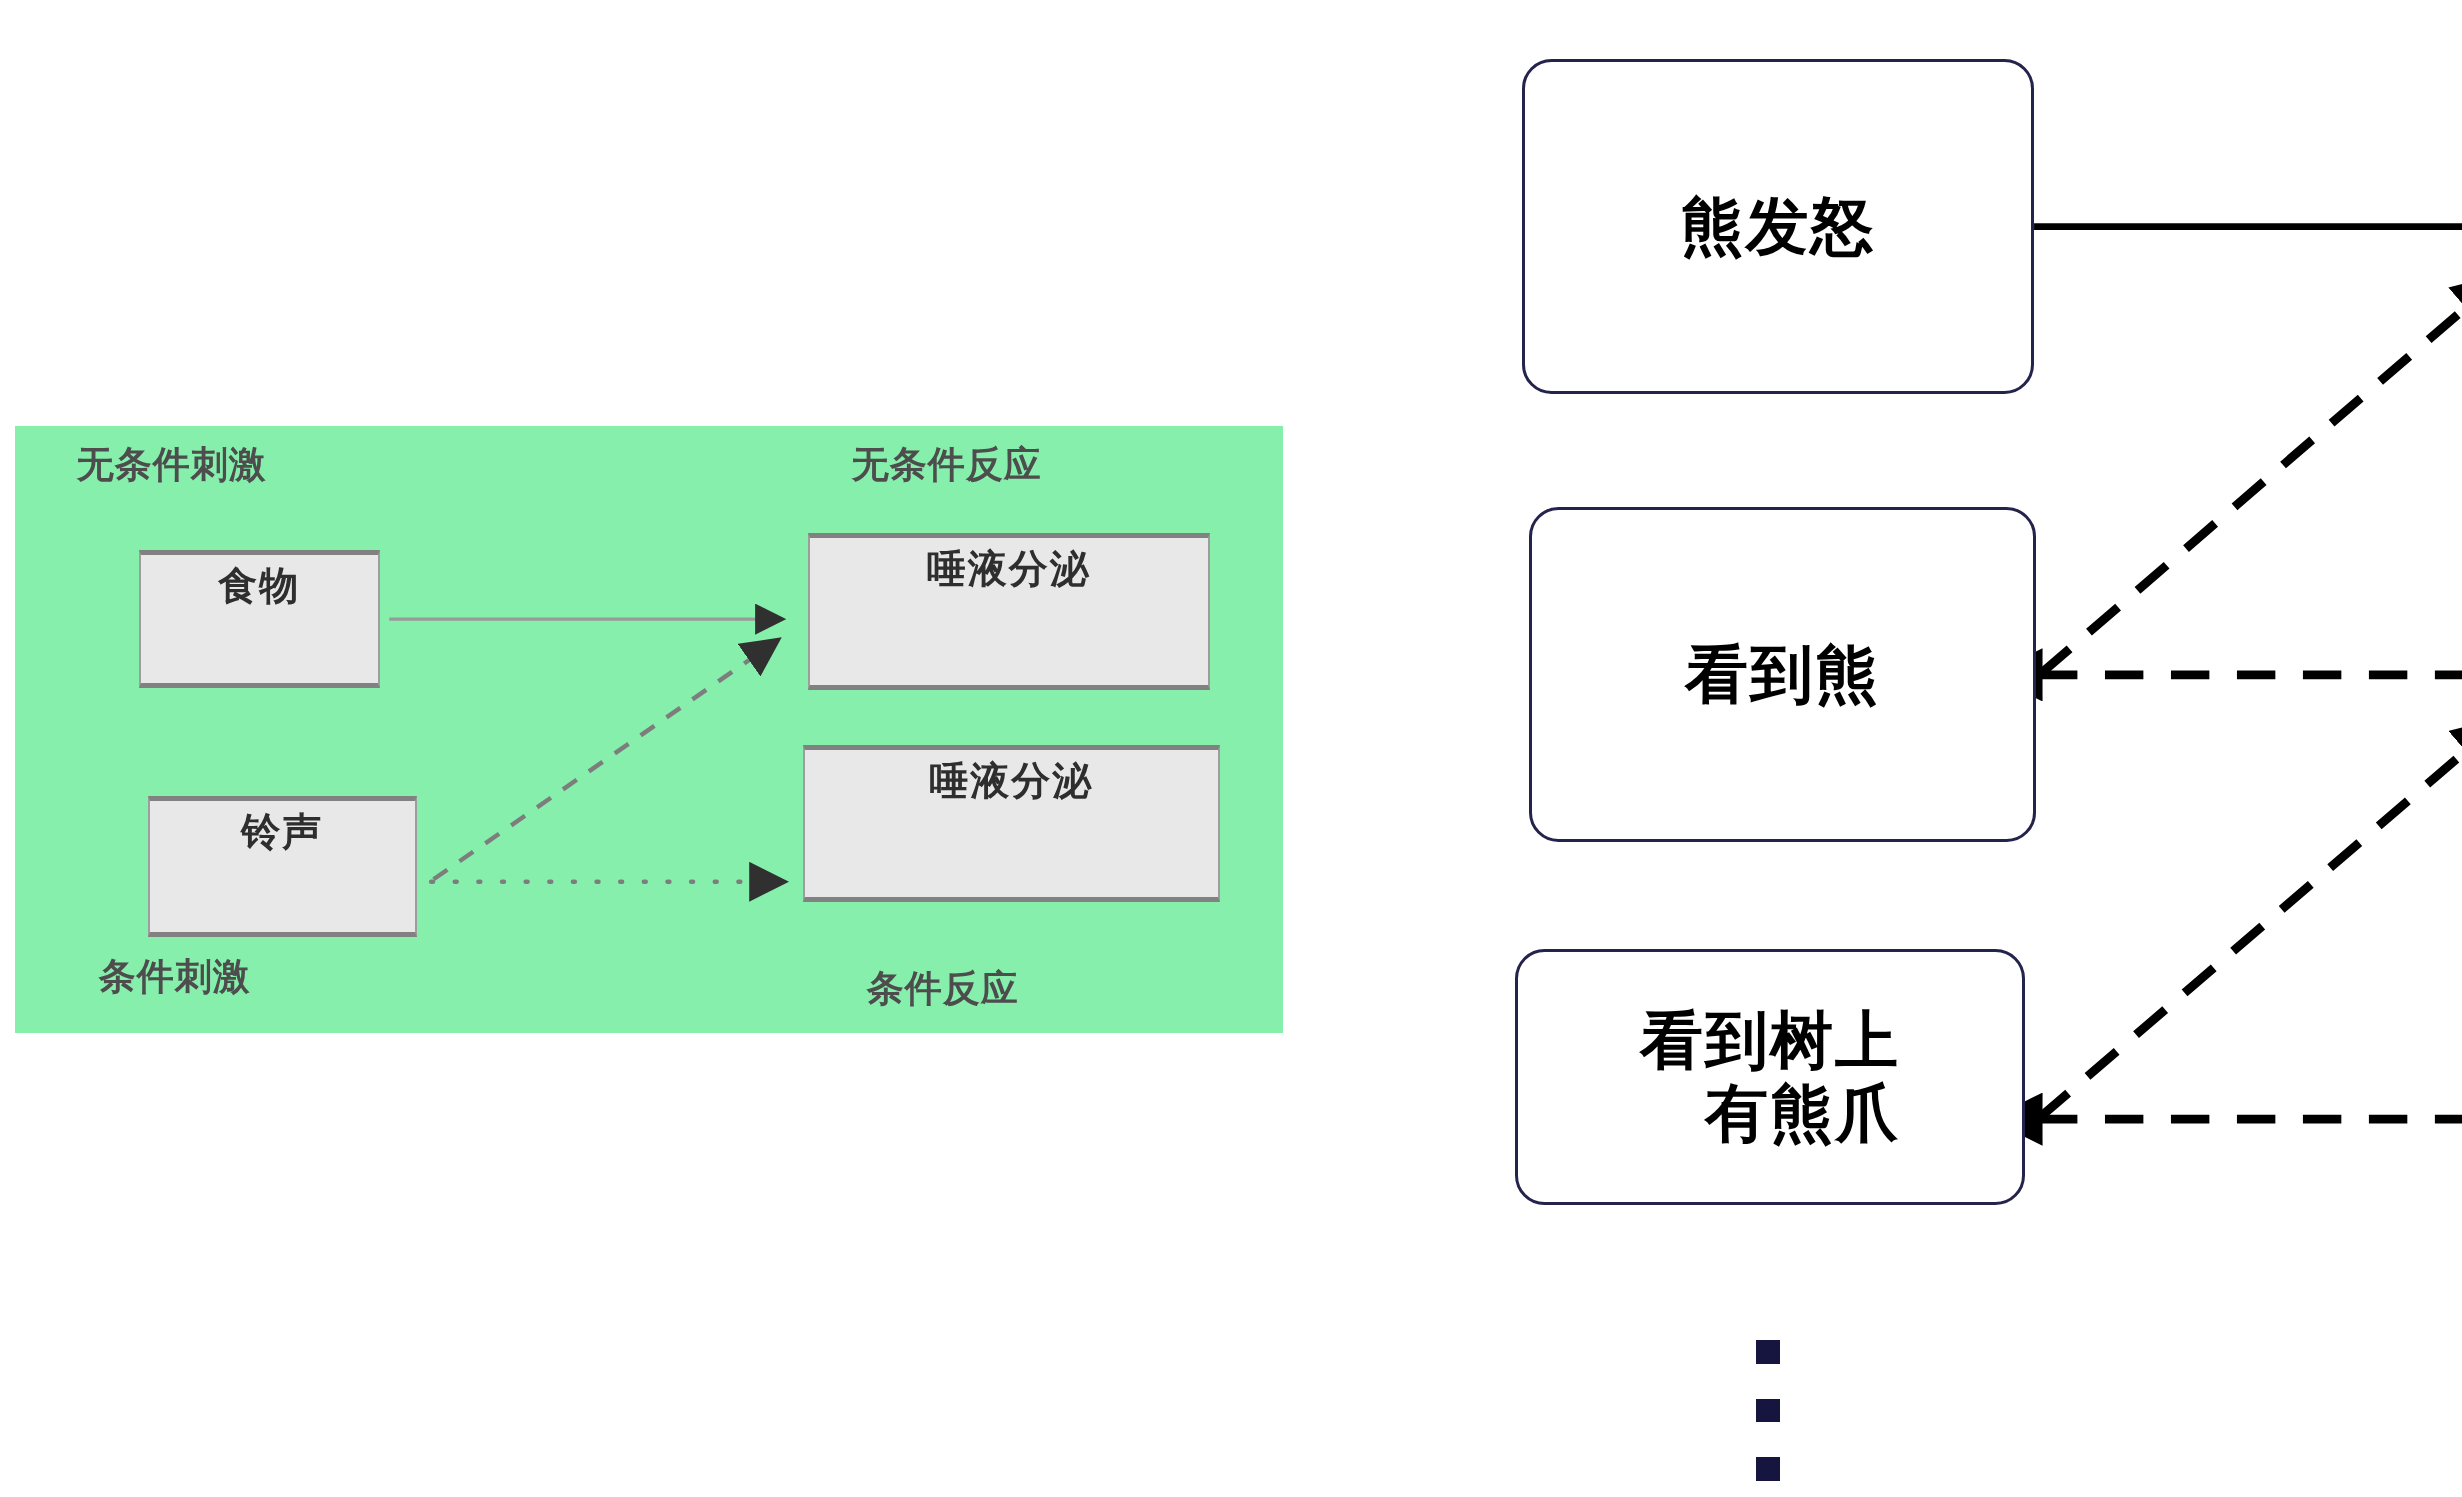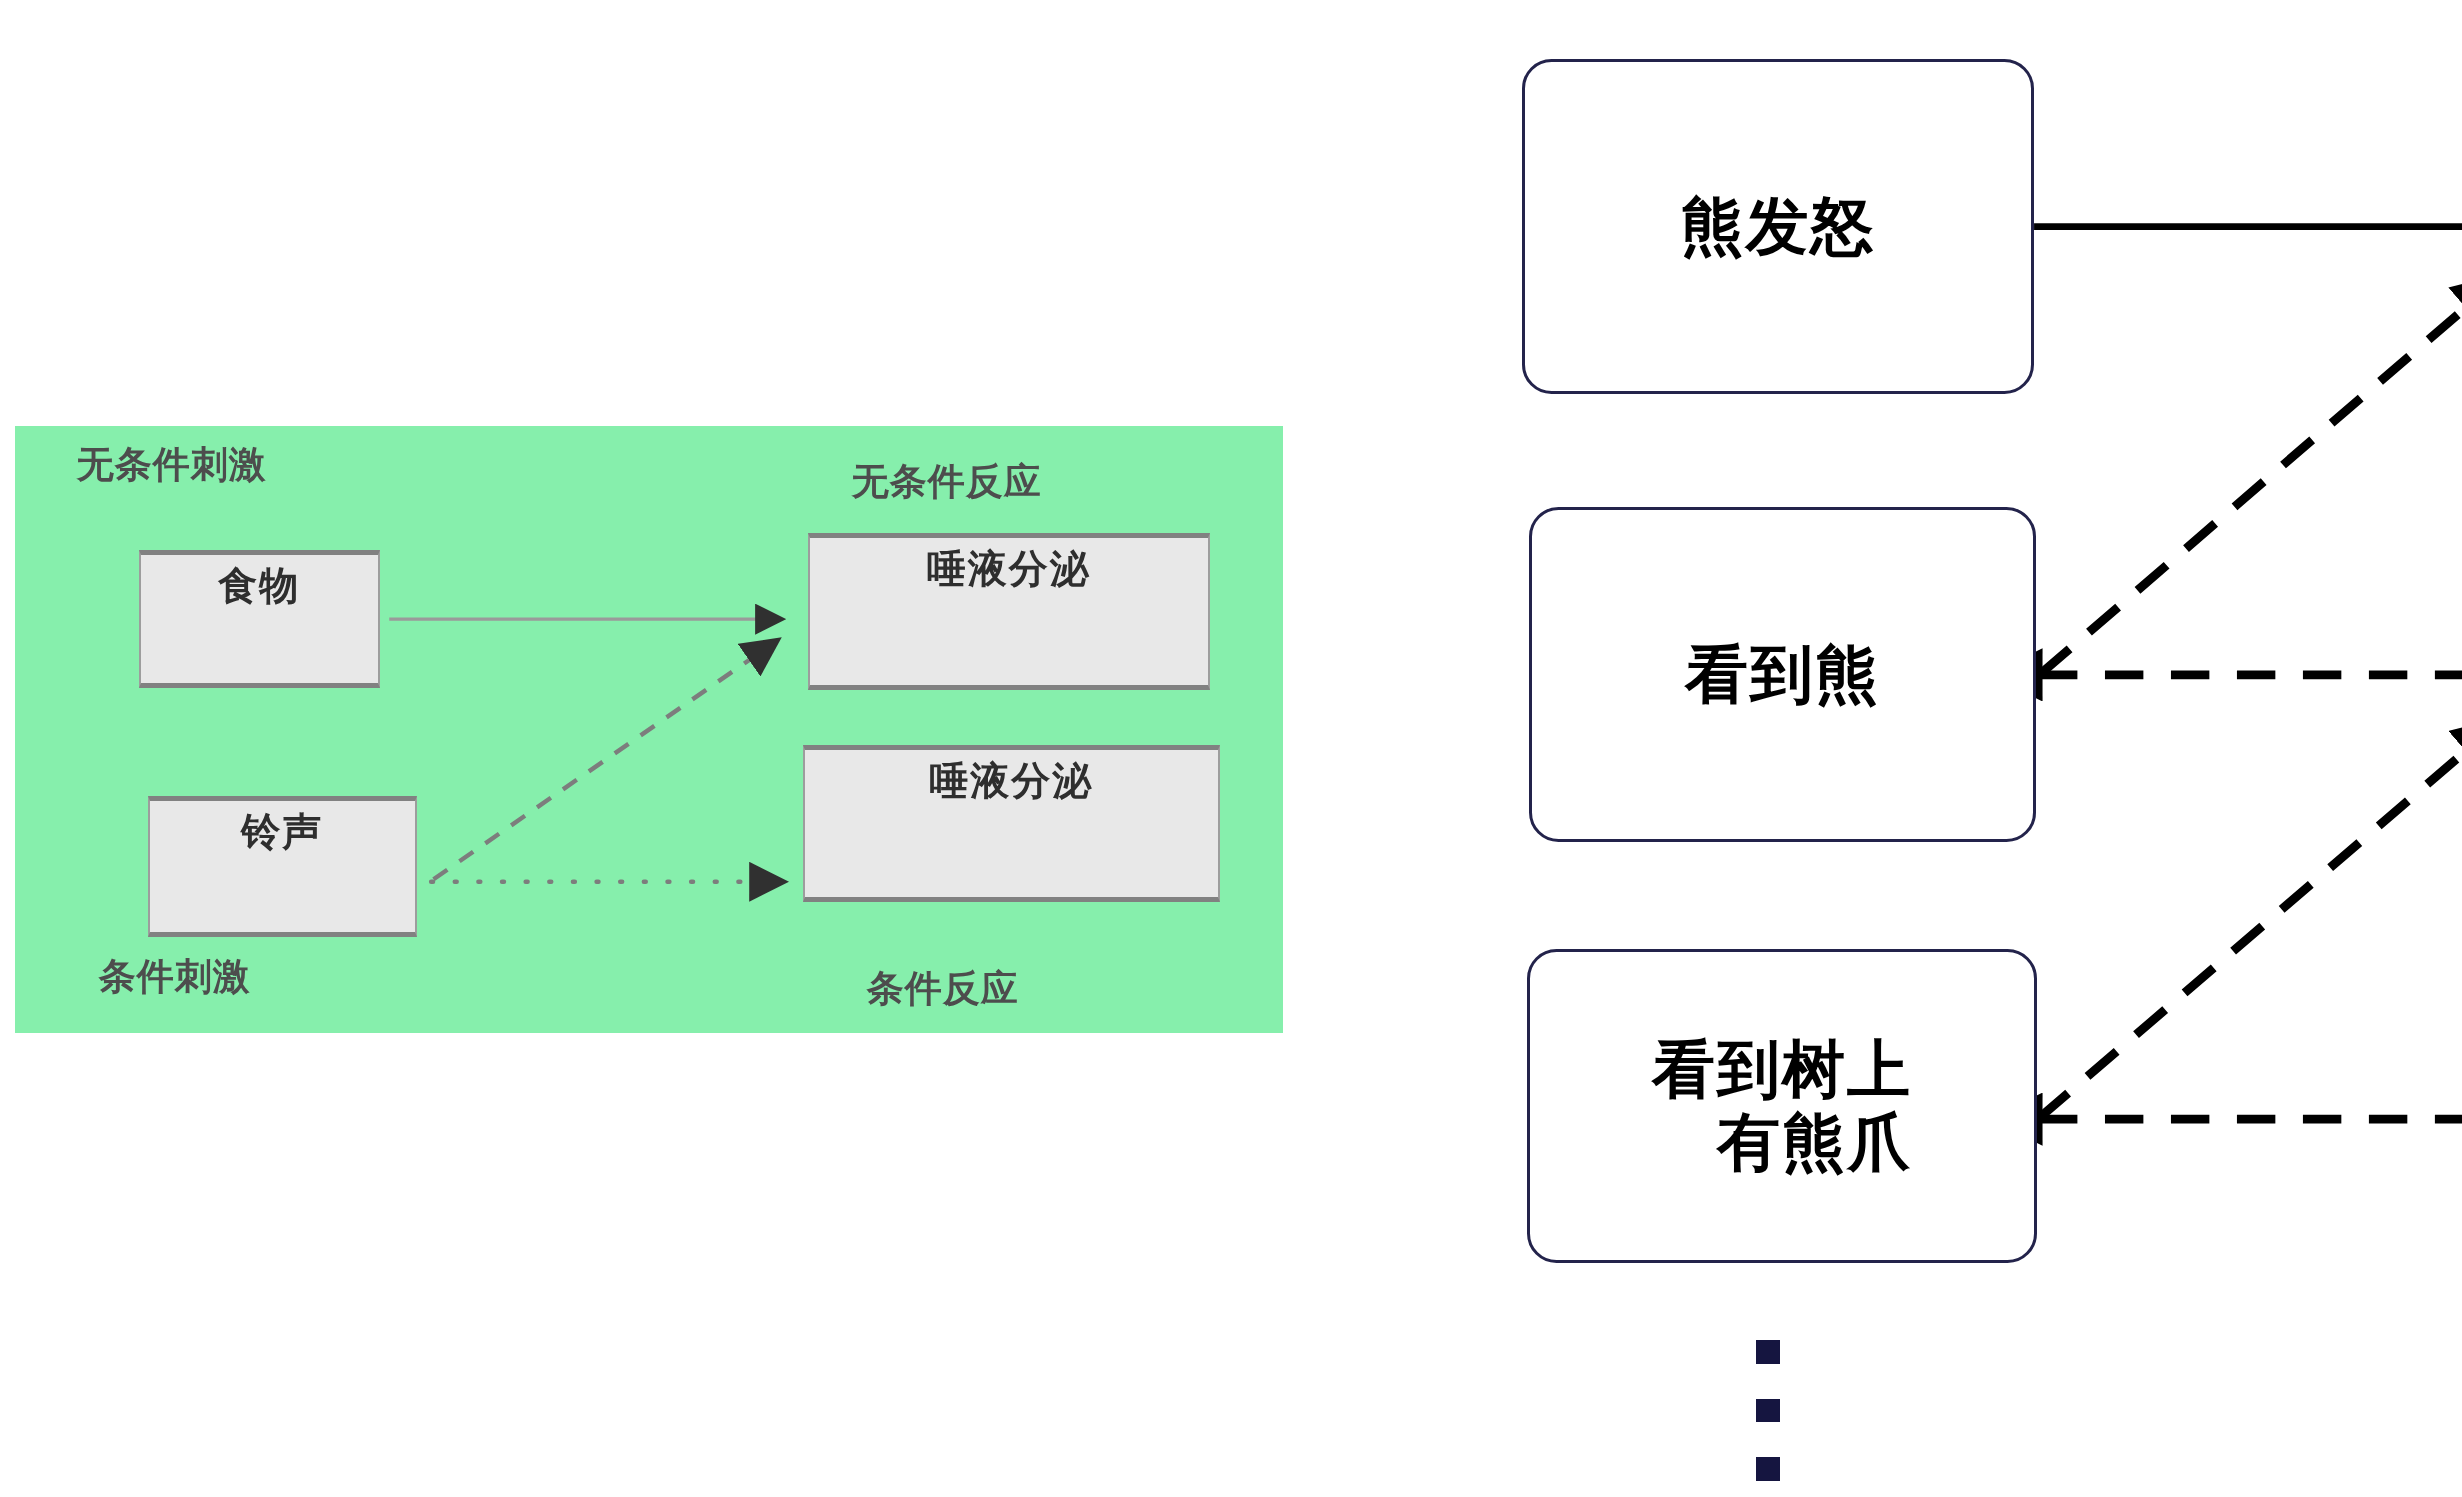--- a/index.html
+++ b/index.html
@@ -12,21 +12,21 @@
   
   #left-panel{
     position:absolute; left:14.8px; top:426px; width:1268px; height:607px;
     background:#86efac;
   }
   .lp-label{
     position:absolute; color:#4d4d4d; font-weight:700;
     font-size:37px; line-height:1; white-space:nowrap; letter-spacing:1px;
   }
   #lbl-ucs{ left:62px; top:19.7px; }
-  #lbl-ucr{ left:837px; top:19.7px;margin-top:17px; }
+  #lbl-ucr{ left:837px; top:19.7px; }
   #lbl-cs { left:84px; top:532px; }
   #lbl-cr { left:852px; top:544px;text-align:right; }
 
   .lp-box{
     position:absolute; background:#e8e8e8;
     border-left:2px solid #9d9d9d; border-right:2px solid #9d9d9d;
     border-top:5.4px solid #818181; border-bottom:5.4px solid #818181;
     box-sizing:border-box;
   }
   .lp-box > span{
@@ -49,21 +49,21 @@
     border-radius:29.5px; display:flex; align-items:center; justify-content:center;
   }
   .rbox.dark { border:3.9px solid #23234b; }
   .rbox-text{
     color:#000; font-weight:700; font-size:63px; line-height:1.16;
     letter-spacing:2px; text-align:right; white-space:pre-line;
   }
 
   #rb-bear-angry { left:69px;  top:59px;  width:512px; height:335px; }
   #rb-see-bear   { left:76px;  top:507px; width:507px; height:335px; }
-  #rb-claw       { left:74px;  top:949px; width:510px; height:314px; }
+  #rb-claw       { left:62px;  top:949px; width:510px; height:256px; }
 
   #r-svg{position:absolute;left:0;top:0;width:1853px;height:1498px;overflow:visible;}
 
   .dots{position:absolute;display:flex;flex-direction:column;align-items:center;}
   .dots b{display:block;width:23.6px;height:23.6px;margin-bottom:35px;}
   #dots-left  { left:303px;  top:1340px; }
   #dots-left  b{ background:#151540; }
 </style>
 </head>
 <body>

